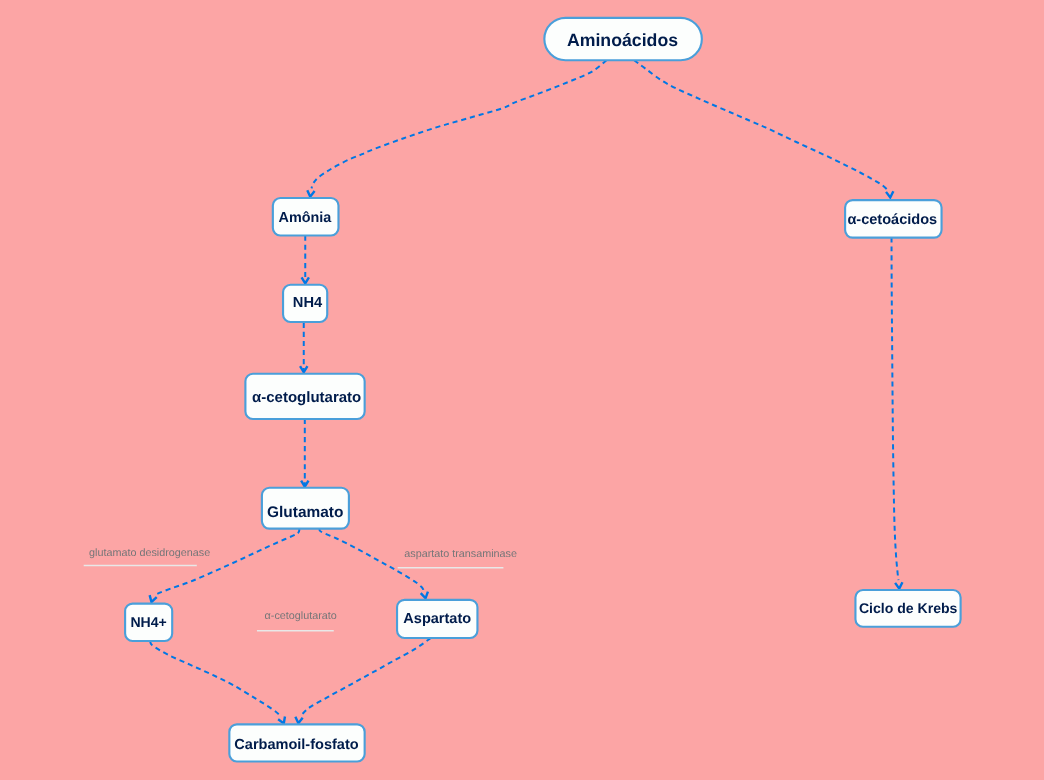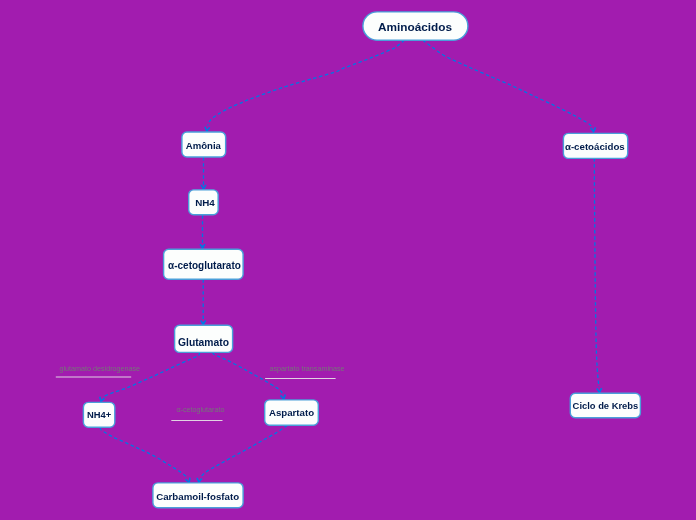--- a/index.html
+++ b/index.html
@@ -1,17 +1,17 @@
 <!DOCTYPE html>
 <html><head>
 <meta charset="utf-8">
 <style>
   html,body{margin:0;padding:0;}
   body{width:696px;height:520px;background:#ffffff;font-family:"Liberation Sans",sans-serif;overflow:hidden;}
-  #diagram{position:relative;width:696px;height:520px;background:#a21caf;}
+  #diagram{position:relative;width:696px;height:520px;background:#fca5a5;}
   svg{display:block;}
   .node-label{font-family:"Liberation Sans",sans-serif;font-weight:700;}
   .edge-label{font-family:"Liberation Sans",sans-serif;font-weight:400;}
 </style>
 </head>
 <body>
 
 <div id="diagram">
   <svg id="svgroot" width="696" height="520" viewBox="0 0 696 520" shape-rendering="geometricPrecision">
       <g>

